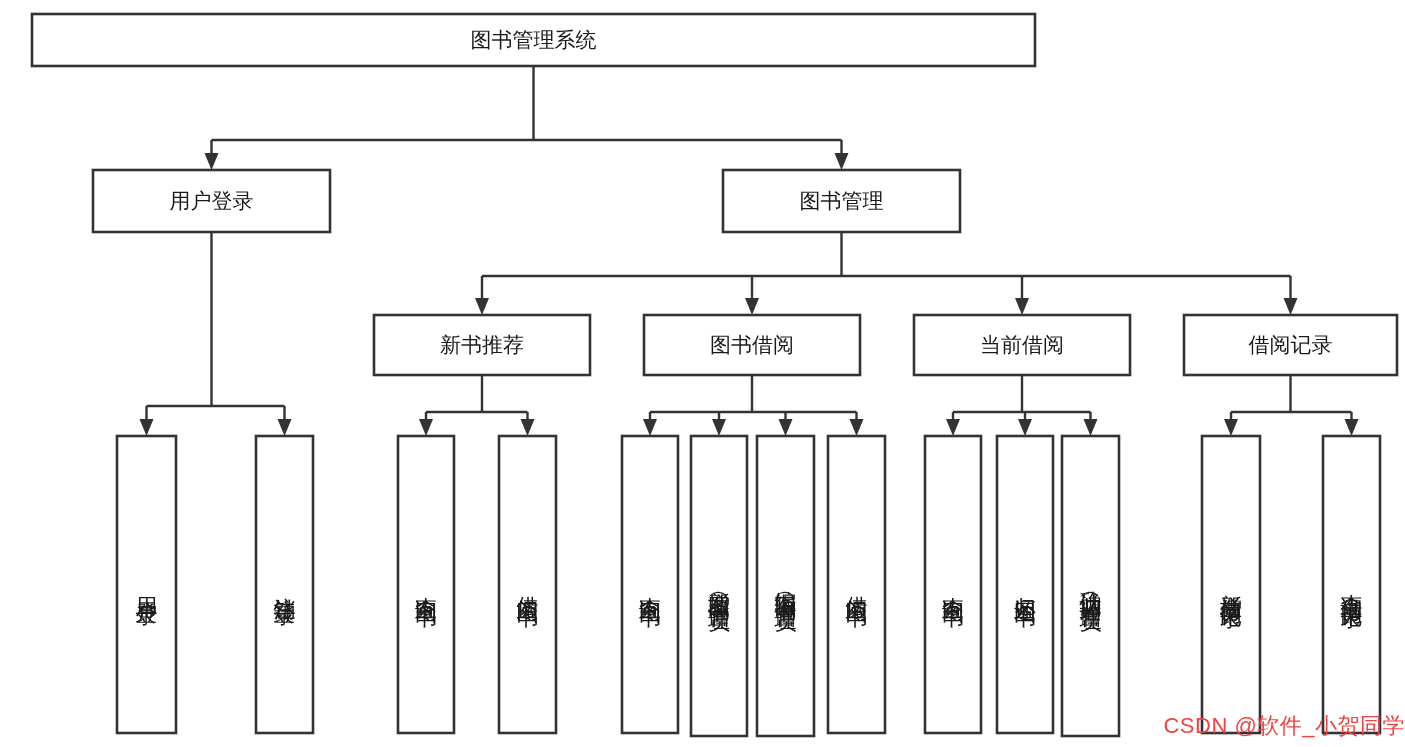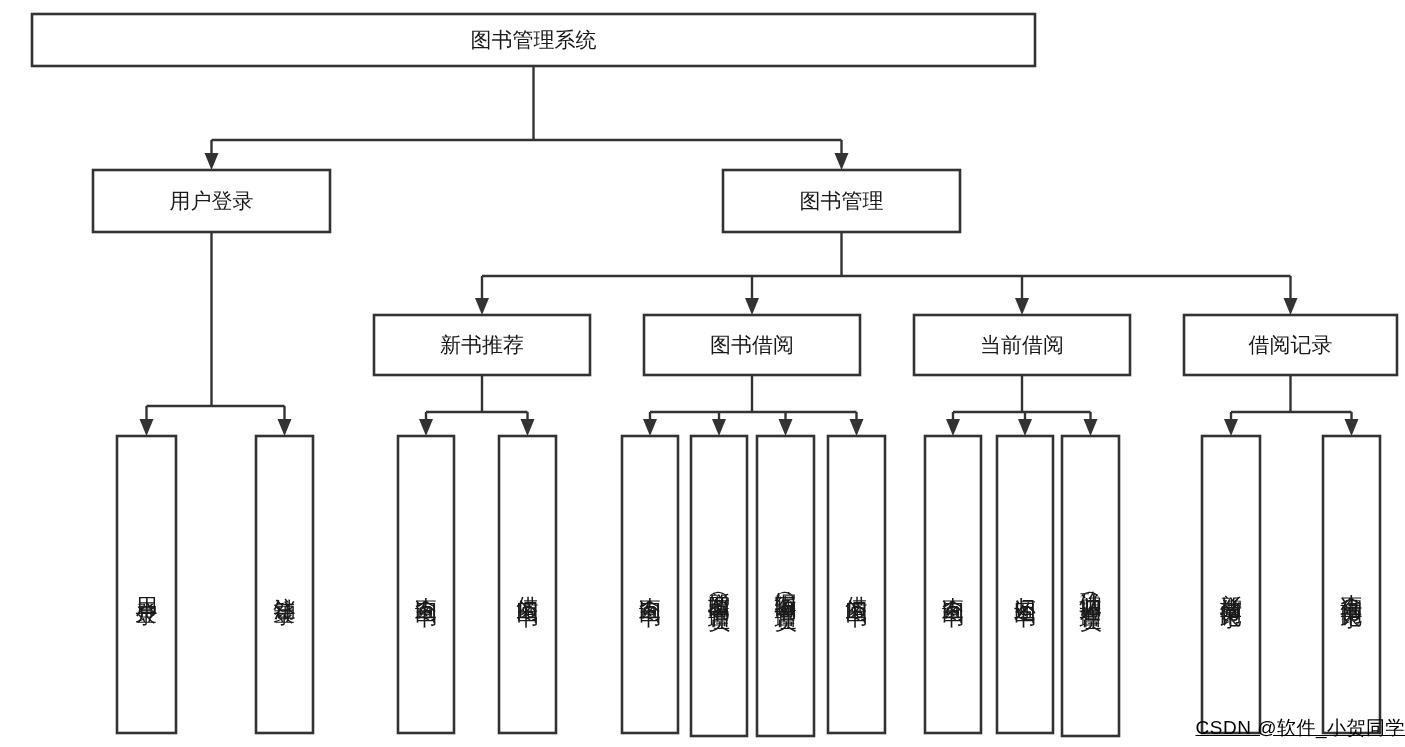--- a/index.html
+++ b/index.html
@@ -59,25 +59,24 @@
     letter-spacing: 3px;
     white-space: nowrap;
     text-align: center;
     pointer-events: none;
   }
   .watermark {
     position: absolute;
     right: 12px;
     bottom: 6px;
     font-family: "Liberation Sans", "DejaVu Sans", sans-serif;
-    font-size: 19px;
-    color: #000000;
+    font-size: 22px;
+    color: #ef4444;
     letter-spacing: 0.5px;
     white-space: nowrap;
-    text-decoration: underline;
   }
 </style>
 </head>
 <body>
 
 <div id="diagram-root">
 
   <svg id="flow-svg" viewBox="0 0 1405 747">
 
     <g id="connectors">

